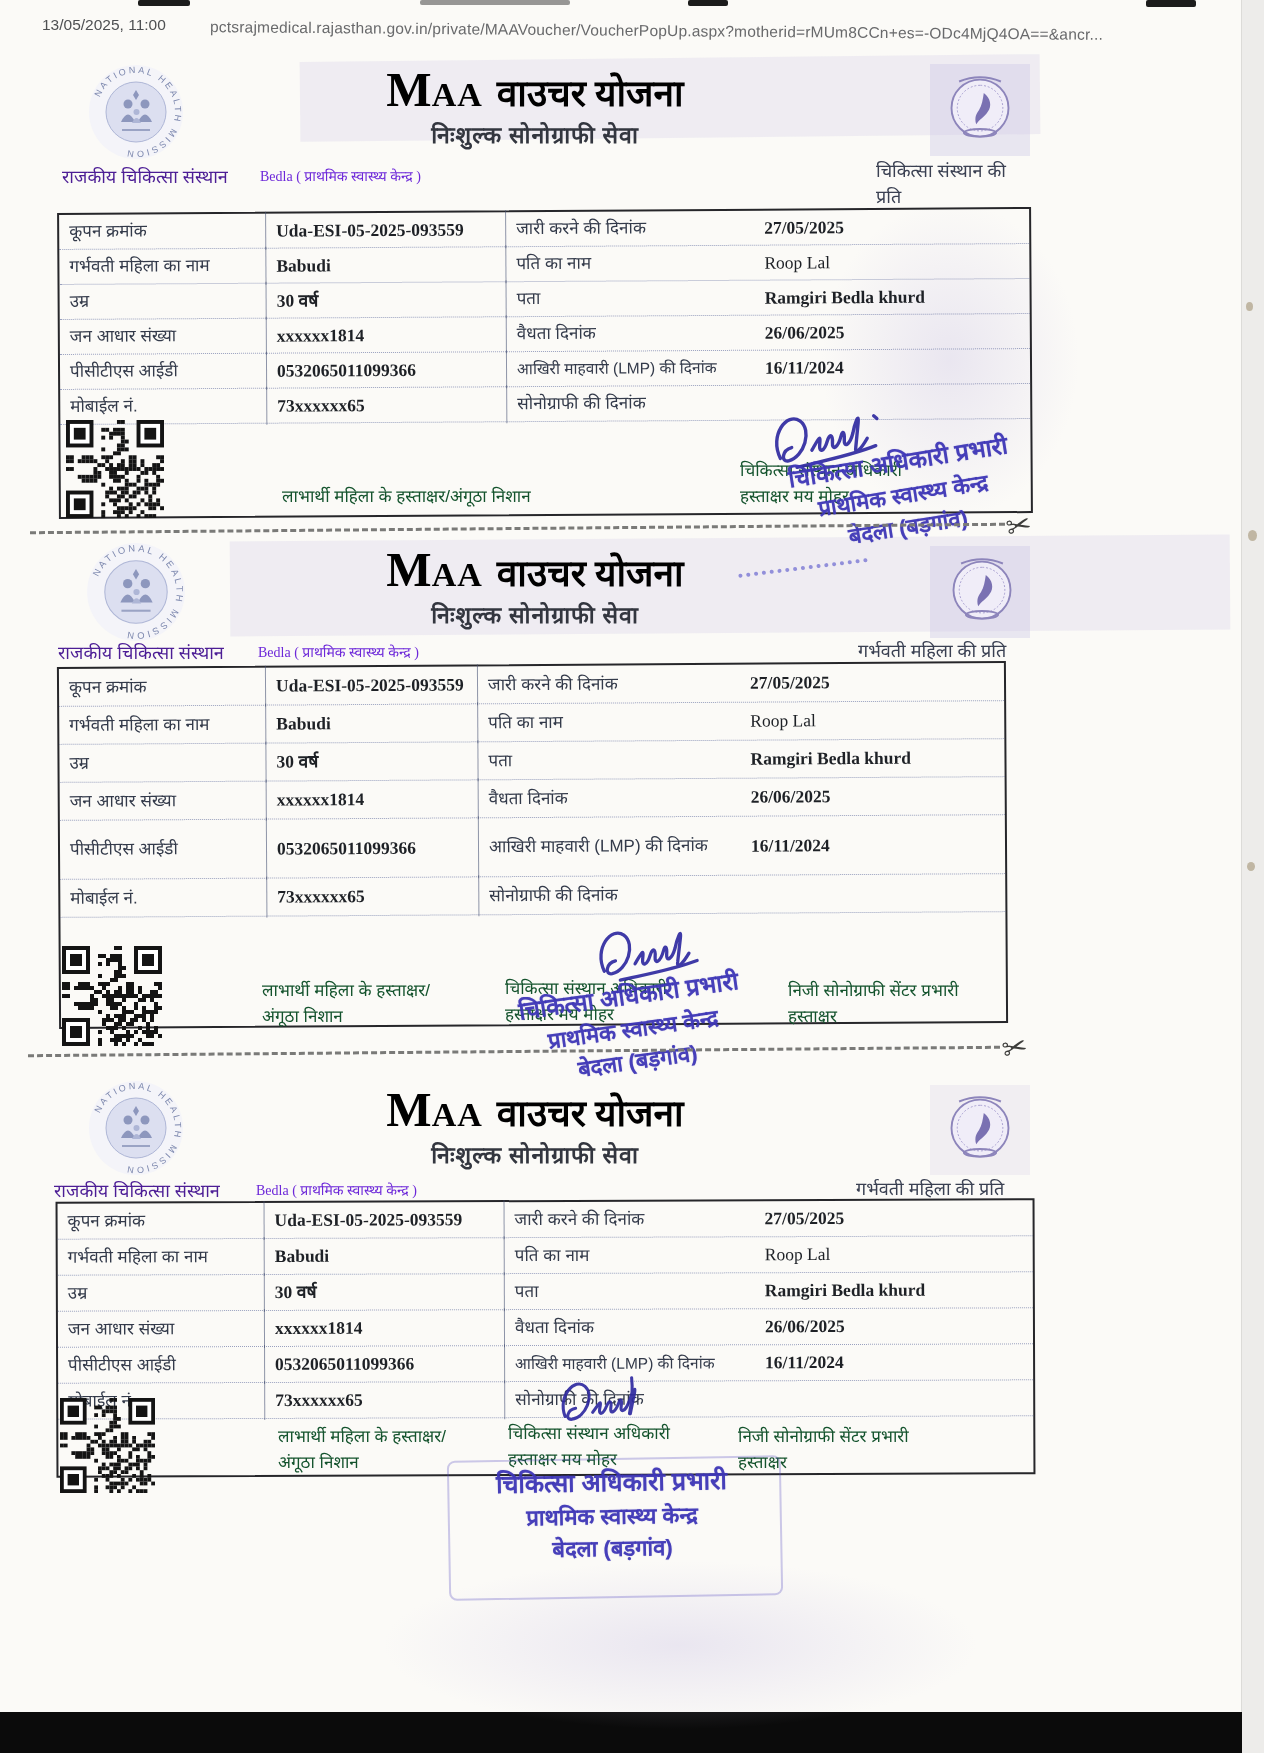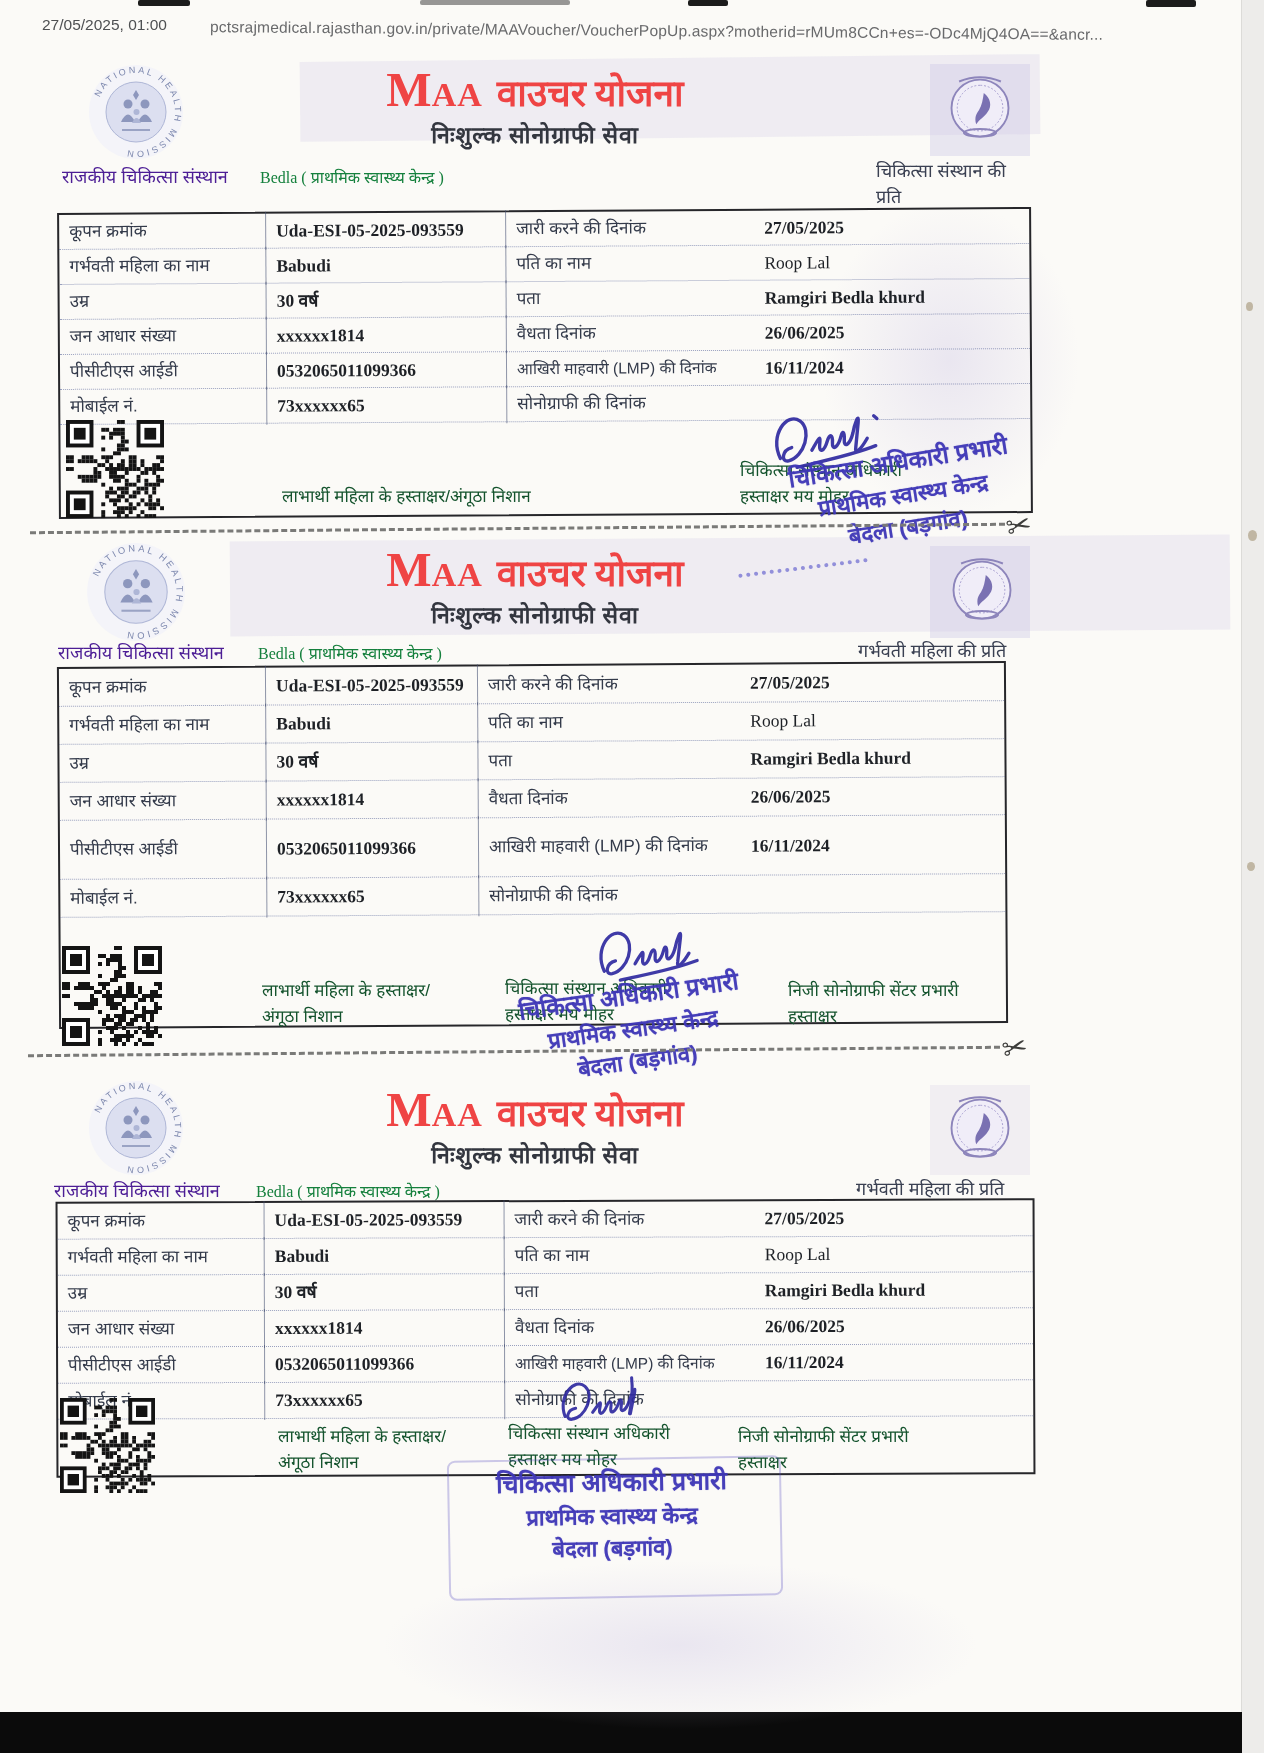--- a/index.html
+++ b/index.html
@@ -13,27 +13,27 @@
   .bottom-bar{position:absolute;left:0;top:1712px;width:1242px;height:41px;background:#0b0b0b}
   .band{position:absolute;background:rgba(204,197,228,.26)}
   .tint{position:absolute;background:radial-gradient(ellipse at center,rgba(201,193,227,.35),rgba(201,193,227,0) 70%)}
   .ink-streak{position:absolute;border-top:4px dotted rgba(70,68,198,.55);transform:rotate(-7deg)}
 
   .header-date{position:absolute;left:42px;top:16px;font-size:15.5px;color:#4e5052}
   .header-url{position:absolute;left:210px;top:22px;font-size:15.5px;color:#68696b;transform:rotate(.5deg);letter-spacing:.2px;white-space:nowrap}
   .footer-url{position:absolute;left:24px;top:1686px;font-size:14px;color:#8a8b8d;white-space:nowrap;letter-spacing:.2px}
 
   
-  .title{position:absolute;text-align:center;color:#ef4444;white-space:nowrap}
+  .title{position:absolute;text-align:center;color:#000000;white-space:nowrap}
   .title .tm{font:700 48px/1 "Liberation Serif","DejaVu Serif",serif}
   .title .tr{font:700 34px/1 "Liberation Serif","DejaVu Serif",serif;letter-spacing:1px}
   .title .th{font:700 37px/1 "Liberation Serif","DejaVu Serif",serif;margin-left:14px}
   .subtitle{position:absolute;text-align:center;font:700 23px/1 "Liberation Serif","DejaVu Serif",serif;color:#33363f;letter-spacing:1px}
   .inst-label{position:absolute;font-size:18px;color:#4c1d95}
-  .inst-value{position:absolute;font-size:16px;font-family:"Liberation Serif","DejaVu Serif",serif;color:#15803d}
+  .inst-value{position:absolute;font-size:14px;font-family:"Liberation Serif","DejaVu Serif",serif;color:#6d28d9}
   .copy-label{position:absolute;font-size:18px;color:#3a4052;line-height:1.45}
 
   
   .vtable{position:absolute;border:2px solid #26262a;transform:rotate(-0.35deg)}
   .vrow{display:grid;align-items:center;border-bottom:1px dotted rgba(100,112,160,.65)}
   .v1 .vrow{grid-template-columns:207px 240px 248px 1fr;height:34px}
   .v2 .vrow{grid-template-columns:207px 212px 262px 1fr;height:37px}
   .v2 .vrow.tall{height:58px}
   .v3 .vrow{grid-template-columns:207px 240px 250px 1fr;height:35px}
   .cell{padding:2px 10px;font-size:17px;color:#333a4a;line-height:1.15}
@@ -71,21 +71,21 @@
   <div class="speck" style="left:1246px;top:302px;width:7px;height:9px"></div>
   <div class="speck" style="left:1248px;top:530px;width:9px;height:11px"></div>
   <div class="speck" style="left:1247px;top:862px;width:8px;height:9px"></div>
   <div class="bottom-bar"></div>
 
   <div class="band" style="left:300px;top:58px;width:740px;height:80px;transform:rotate(-.6deg)"></div>
   <div class="band" style="left:230px;top:538px;width:1000px;height:95px;transform:rotate(-.4deg)"></div>
   <div class="tint" style="left:380px;top:1560px;width:600px;height:170px"></div>
   <div class="tint" style="left:820px;top:200px;width:260px;height:320px"></div>
 
-  <div class="header-date">27/05/2025, 01:00</div>
+  <div class="header-date">13/05/2025, 11:00</div>
   <div class="header-url">pctsrajmedical.rajasthan.gov.in/private/MAAVoucher/VoucherPopUp.aspx?motherid=rMUm8CCn+es=-ODc4MjQ4OA==&amp;ancr...</div>
 
   <section class="v1">
     <svg class="logo-svg" style="left:86px;top:62px" width="100" height="100" viewBox="0 0 100 100">
       <circle cx="50" cy="50" r="47" fill="#f4f4f9"></circle>
       <circle cx="50" cy="50" r="30" fill="#dcdff0" stroke="#aeb6d6"></circle>
       <defs>
           <path id="ring1" d="M50,50 m-39,0 a39,39 0 1,1 78,0 a39,39 0 1,1 -78,0"></path>
         </defs>
       <text font-size="9" fill="#7d88ae" letter-spacing="2.5"><textPath href="#ring1" startOffset="6%">NATIONAL HEALTH MISSION</textPath></text>

